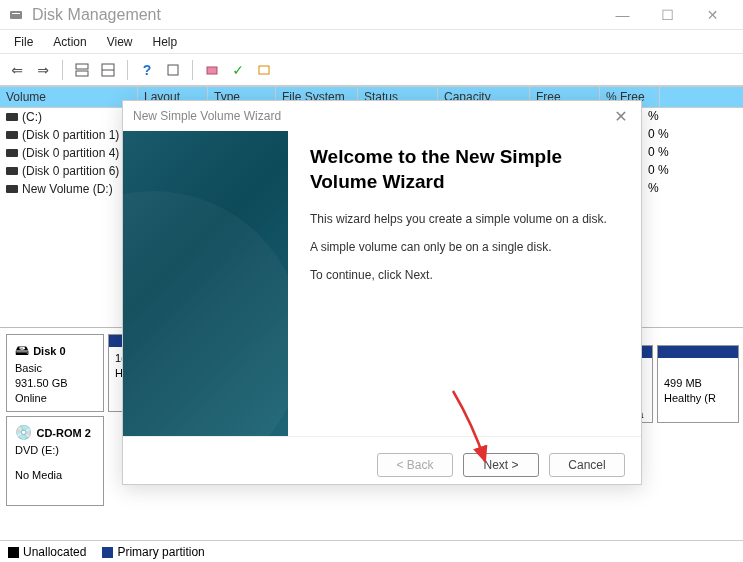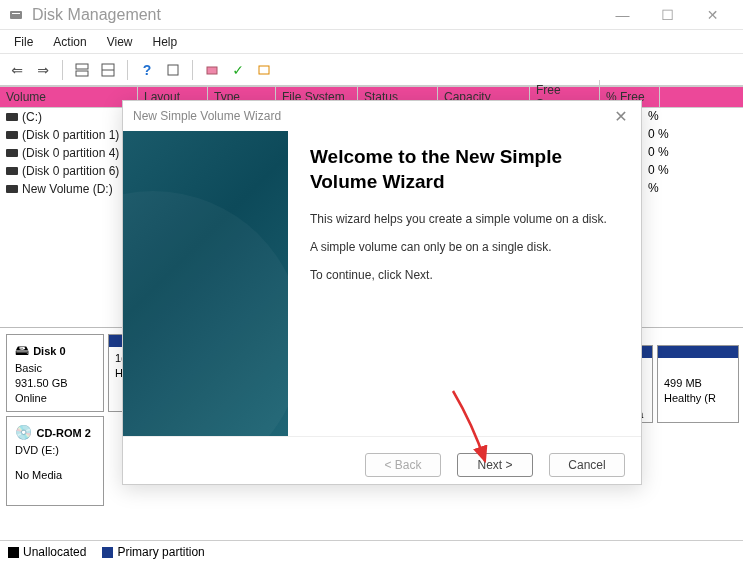--- a/index.html
+++ b/index.html
@@ -15,21 +15,21 @@
 
 .menubar { height: 24px; display: flex; align-items: center; padding: 0 4px; border-bottom: 1px solid #e5e5e5; background: #fff; }
 .menubar .menu-item { padding: 2px 10px; font-size: 12px; color: #222; }
 
 
 .toolbar { height: 32px; display: flex; align-items: center; padding: 0 6px; border-bottom: 1px solid #ccc; gap: 4px; background: #fff; }
 .toolbar .tb-btn { width: 22px; height: 22px; display: flex; align-items: center; justify-content: center; color: #555; font-size: 14px; }
 .toolbar .tb-sep { width: 1px; height: 20px; background: #ccc; margin: 0 4px; }
 
 
-.vol-header { height: 22px; display: flex; border-bottom: 1px solid #ccc; border-top: 1px solid #ccc; background: #ec4899; align-items: center; }
+.vol-header { height: 22px; display: flex; border-bottom: 1px solid #ccc; border-top: 1px solid #ccc; background: #7dd3fc; }
 .vol-header .col { font-size: 12px; padding: 3px 6px; border-right: 1px solid #ccc; color: #333; }
 .col-volume { width: 138px; }
 .col-layout { width: 70px; }
 .col-type { width: 68px; }
 .col-fs { width: 82px; }
 .col-status { width: 80px; }
 .col-capacity { width: 92px; }
 .col-freespace { width: 70px; }
 .col-pctfree { width: 60px; }
 
@@ -57,21 +57,21 @@
 
 .wizard { position: absolute; top: 100px; left: 122px; width: 520px; height: 385px; background: #fff; border: 1px solid #ccc; box-shadow: 0 4px 20px rgba(0,0,0,0.15); }
 .wizard-titlebar { height: 30px; display: flex; align-items: center; padding: 0 10px; font-size: 12px; color: #888; }
 .wizard-titlebar .close { margin-left: auto; color: #888; font-size: 16px; width: 20px; text-align: center; }
 .wizard-body { display: flex; height: 305px; }
 .wizard-sidebar { width: 165px; background: linear-gradient(135deg, #1a5a6a 0%, #0d4a5a 40%, #1f6575 100%); position: relative; overflow: hidden; }
 .wizard-sidebar::after { content: ""; position: absolute; width: 300px; height: 300px; border-radius: 50%; background: rgba(255,255,255,0.04); top: 60px; left: -120px; }
 .wizard-content { flex: 1; padding: 14px 22px; }
 .wizard-content h1 { font-size: 19px; font-weight: 600; color: #000000; margin-bottom: 18px; line-height: 1.3; }
 .wizard-content p { font-size: 12px; color: #333; margin-bottom: 14px; }
-.wizard-footer { height: 56px; display: flex; align-items: center; justify-content: flex-end; padding: 0 16px; gap: 16px; border-top: 1px solid #eee; }
+.wizard-footer { height: 56px; display: flex; align-items: center; justify-content: flex-end; padding: 0 16px; gap: 10px; border-top: 1px solid #eee; }
 .wizard-footer button { min-width: 76px; height: 24px; font-size: 12px; border: 1px solid #bbb; background: #fdfdfd; border-radius: 3px; padding: 0 12px; color: #444; }
 .wizard-footer button.disabled { color: #aaa; }
 .wizard-footer button.primary { border-color: #888; }
 
 
 .arrow { position: absolute; top: 385px; left: 445px; pointer-events: none; }
 
 
 .peek-right { position: absolute; top: 345px; right: 4px; display: flex; gap: 4px; }
 .peek-right .partition { width: 82px; height: 78px; }

